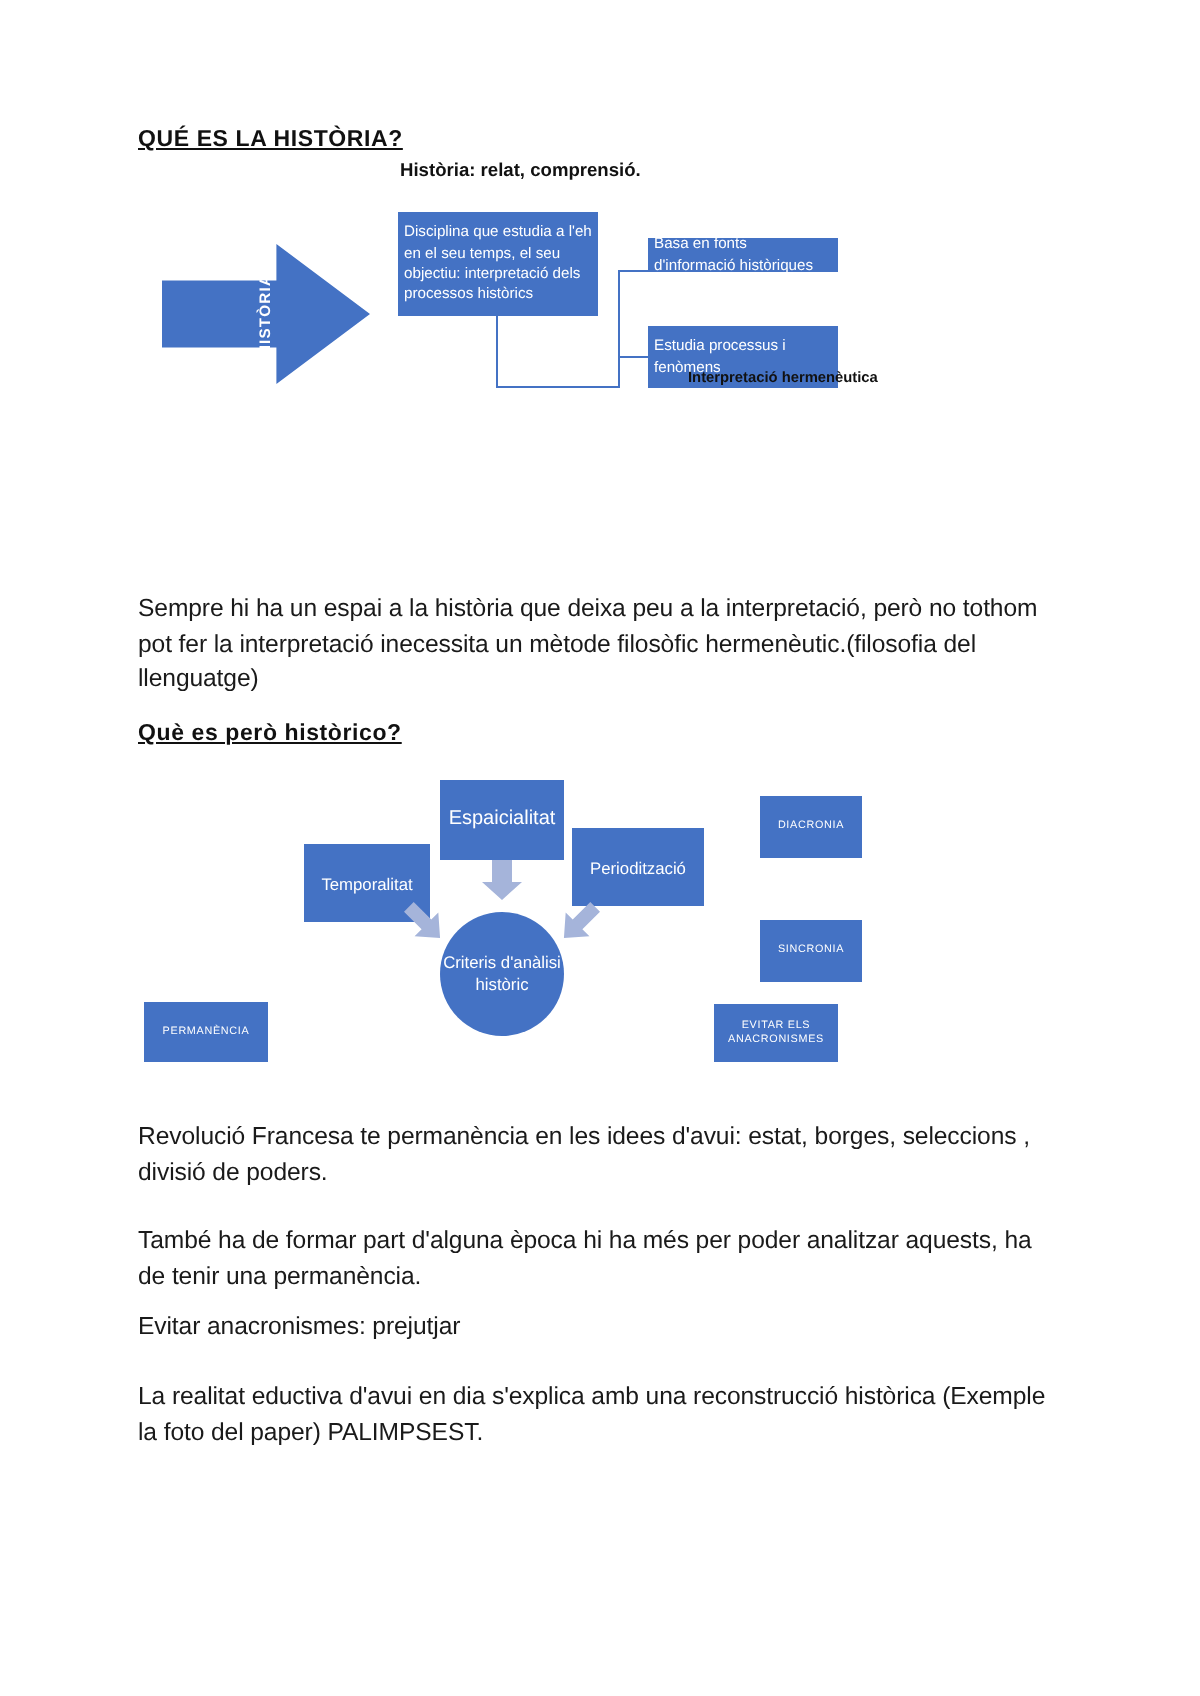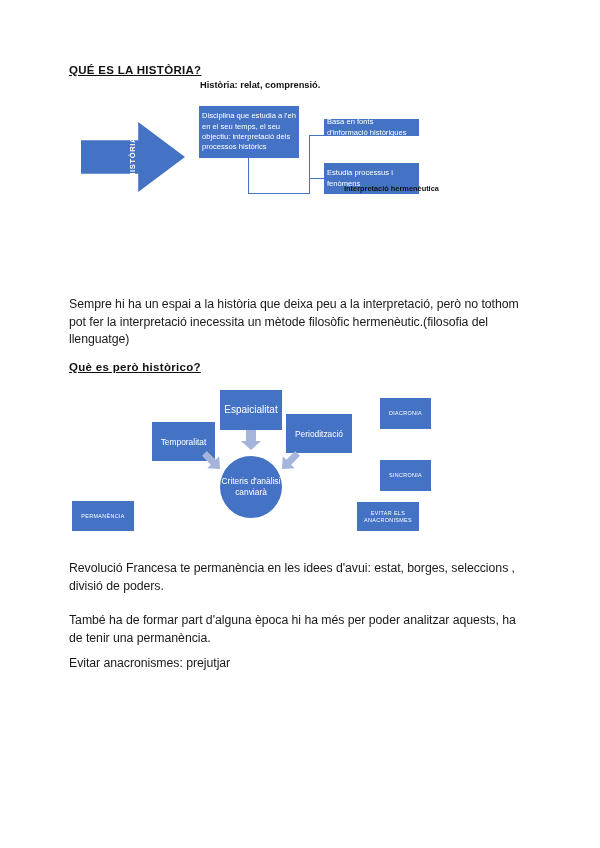--- a/index.html
+++ b/index.html
@@ -227,31 +227,32 @@
     <div class="d2-box" id="d2-espai">Espaicialitat</div>
 
     <div class="d2-box" id="d2-temp">Temporalitat</div>
 
     <div class="d2-box" id="d2-period">Periodització</div>
 
     <div class="d2-arrow" id="d2-arr-down"></div>
     <div class="d2-arrow" id="d2-arr-left"></div>
     <div class="d2-arrow" id="d2-arr-right"></div>
 
-    <div class="d2-circle">Criteris d'anàlisi canviarà</div>
+    <div class="d2-circle">Criteris d'anàlisi històric</div>
 
     <div class="d2-sidebox" id="d2-diacronia">DIACRONIA</div>
 
     <div class="d2-sidebox" id="d2-sincronia">SINCRONIA</div>
 
     <div class="d2-sidebox" id="d2-anacron">EVITAR ELS ANACRONISMES</div>
 
     <div class="d2-sidebox" id="d2-permanencia">PERMANÈNCIA</div>
   </div>
 
   <div class="para" style="left:69px; top:560px; width:463px;">Revolució Francesa te permanència en les idees d'avui: estat, borges, seleccions , divisió de poders.</div>
 
   <div class="para" style="left:69px; top:612px; width:463px;">També ha de formar part d'alguna època hi ha més per poder analitzar aquests, ha de tenir una permanència.</div>
 
   <div class="para" style="left:69px; top:655px; width:463px;">Evitar anacronismes: prejutjar</div>
 
+  <div class="para" style="left:69px; top:690px; width:463px;">La realitat eductiva d'avui en dia s'explica amb una reconstrucció històrica (Exemple la foto del paper) PALIMPSEST.</div>
 
 </div>
 
 </body></html>

